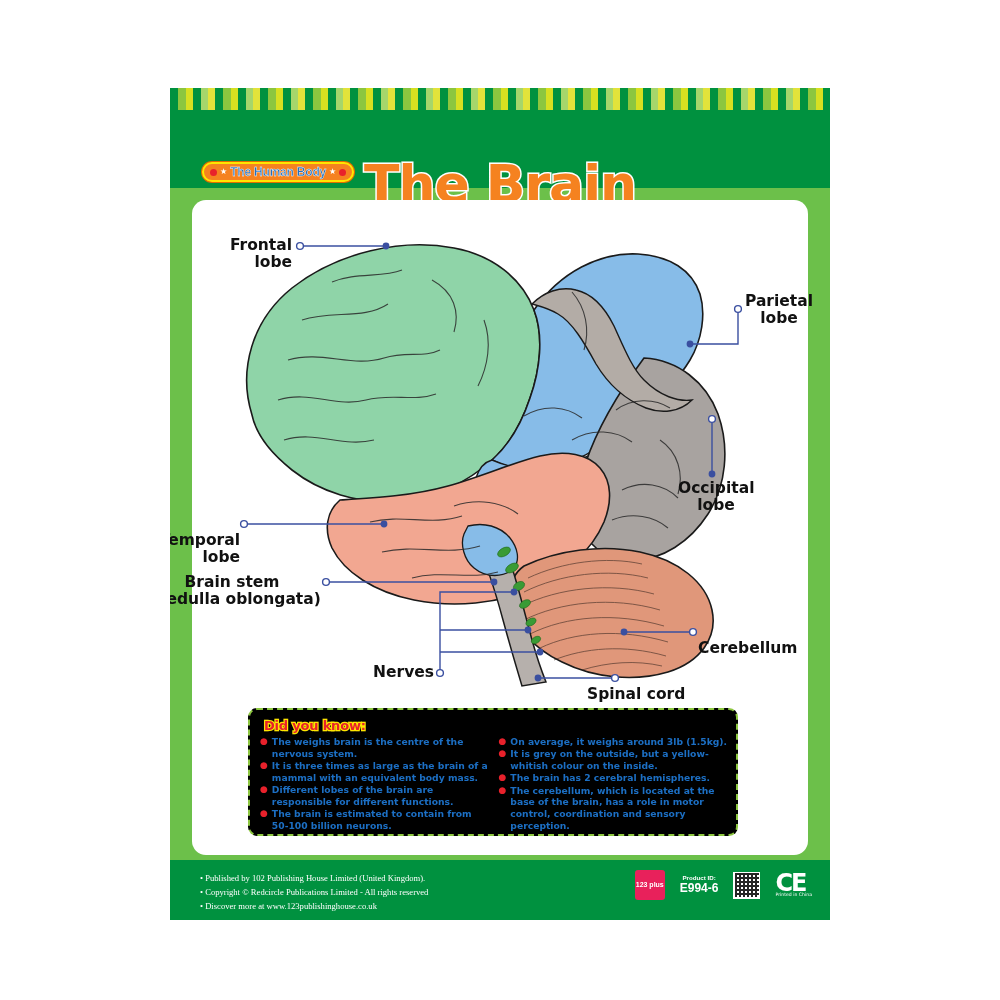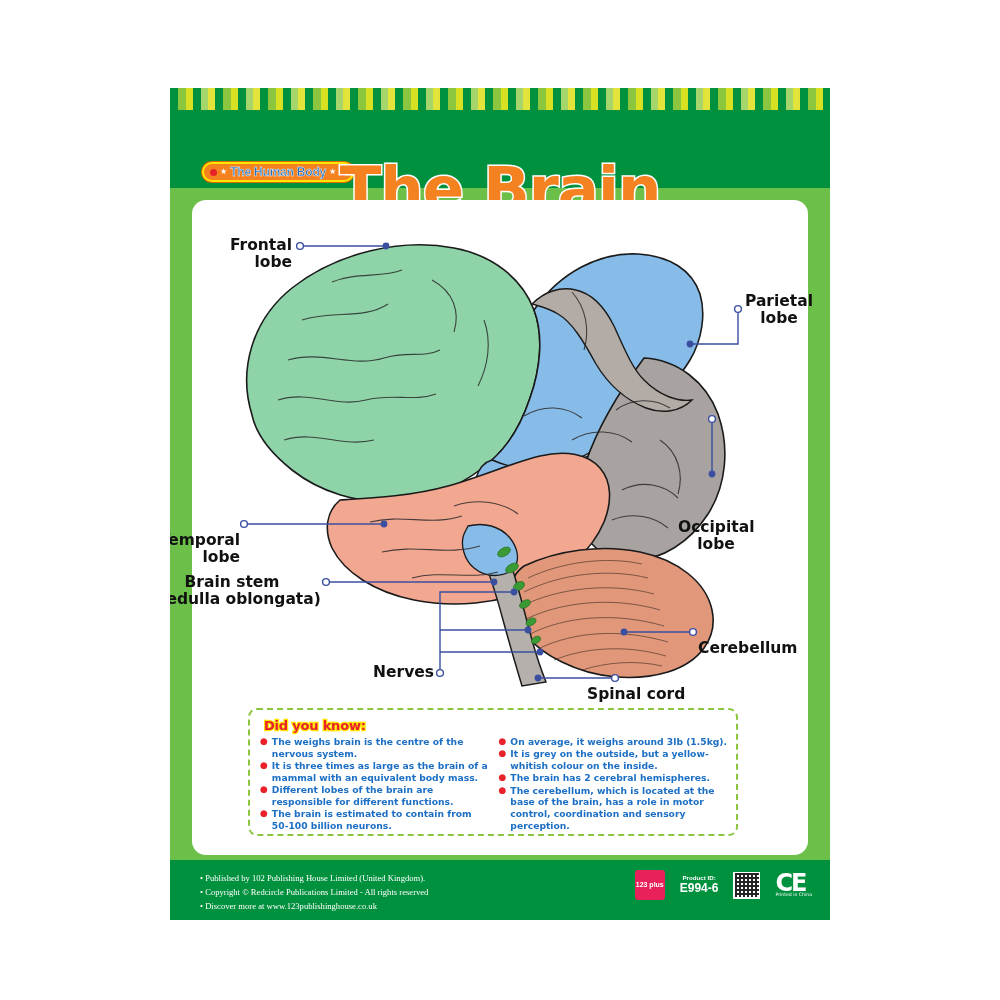--- a/index.html
+++ b/index.html
@@ -55,21 +55,21 @@
   .badge .dot { width: 7px; height: 7px; border-radius: 50%; background: #e8212b; }
   .badge .star { color: #ffffff; font-size: 8px; line-height: 1; }
   .badge .btxt {
     color: #1c6fc4; font-size: 12px; font-weight: bold;
     letter-spacing: -0.2px; white-space: nowrap;
     -webkit-text-stroke: 0.4px #ffffff;
   }
   .title {
     position: absolute; left: 0; top: 48px; width: 660px;
     text-align: center;
-    font-size: 61px; font-weight: bold; line-height: 1;
+    font-size: 52px; font-weight: bold; line-height: 1;
     color: #f58220;
     -webkit-text-stroke: 3px #ffffff;
     paint-order: stroke fill;
     letter-spacing: -1px;
     font-family: "DejaVu Sans", sans-serif;
   }
 
   
   .card {
     position: absolute; left: 22px; top: 140px;
@@ -88,21 +88,21 @@
     font-size: 15.5px; font-weight: bold; color: #111111;
     line-height: 1.08; white-space: pre-line;
   }
   .lbl.r { text-align: left; }
   .lbl.l { text-align: right; }
 
   
   .dyk {
     position: absolute; left: 78px; top: 648px;
     width: 490px; height: 128px;
-    background: #ffffff;
+    background: #000000;
     border: 2px dashed #8cc63f;
     border-radius: 9px;
     padding: 7px 9px 5px 10px;
   }
   .dyk-title {
     font-family: "DejaVu Sans", sans-serif;
     font-size: 13px; font-weight: bold;
     color: #e8212b;
     -webkit-text-stroke: 2.4px #ffe600;
     paint-order: stroke fill;
@@ -302,21 +302,21 @@
         <circle cx="423" cy="478" r="3.4" fill="#ffffff"></circle>
         <circle cx="346" cy="478" r="3.4" fill="#3a4fa0" stroke="none"></circle>
       </g>
     </svg>
 
     <div class="lbl l" style="left:0; top:37px; width:100px;padding-left:20px;">Frontal lobe</div>
 
     <div class="lbl r" style="left:552px; top:93px; width:70px; text-align:center;">Parietal
 lobe</div>
 
-    <div class="lbl r" style="left:486px; top:280px; width:76px; text-align:center;margin-top:39px;">Occipital
+    <div class="lbl r" style="left:486px; top:280px; width:76px; text-align:center;">Occipital
 lobe</div>
 
     <div class="lbl l" style="left:-40px; top:332px; width:88px;">Temporal lobe</div>
 
     <div class="lbl l" style="left:-50px; top:374px; width:180px; text-align:center;">Brain stem
 (medulla oblongata)</div>
 
     <div class="lbl r" style="left:506px; top:440px;">Cerebellum</div>
 
     <div class="lbl l" style="left:168px; top:464px; width:74px;">Nerves</div>

